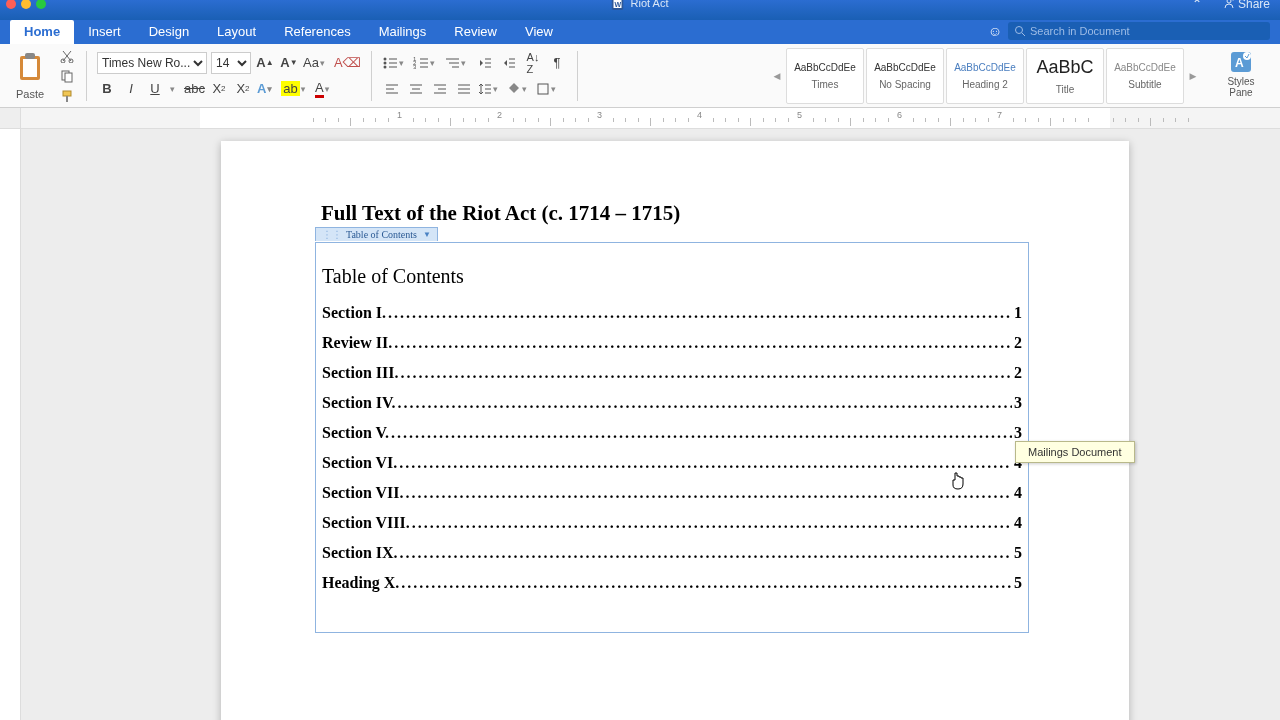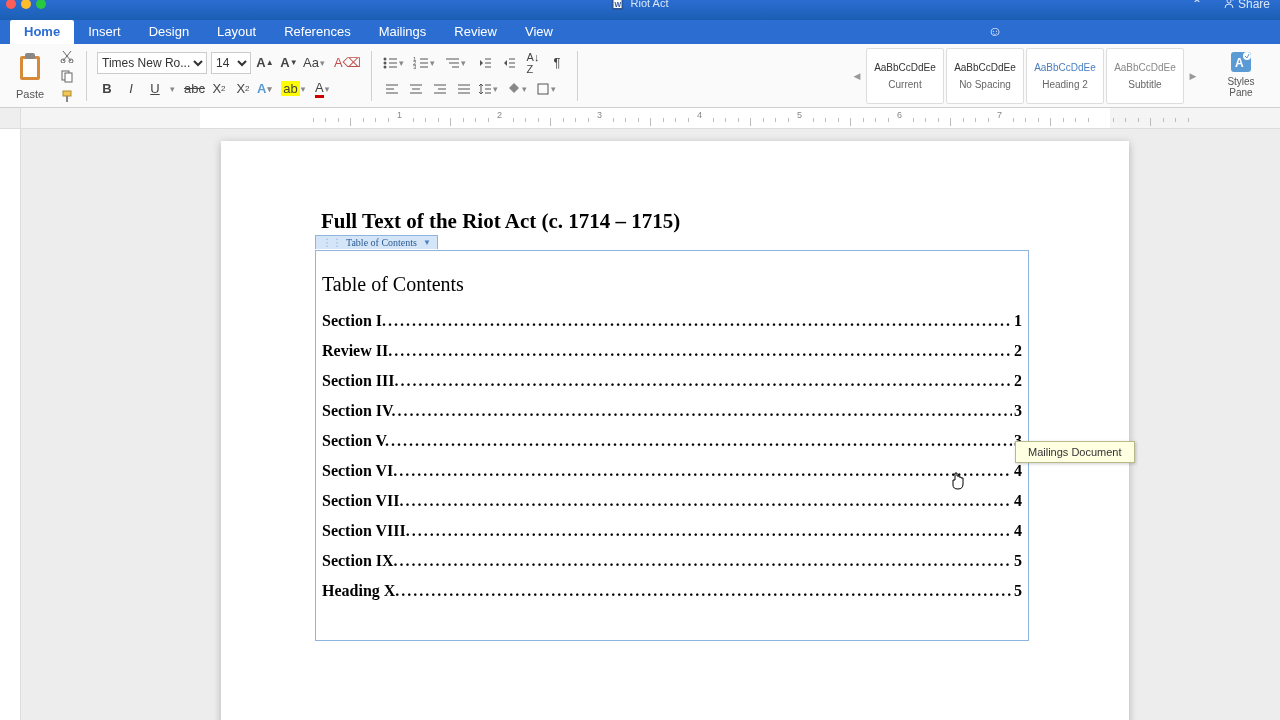--- a/index.html
+++ b/index.html
@@ -48,21 +48,21 @@
   #ruler-area{height:20px;background:#f4f4f4;border-bottom:1px solid #ddd;position:relative;display:flex;}
   #vruler-corner{width:20px;height:20px;background:#eee;border-right:1px solid #ddd;}
   #hruler{position:absolute;left:200px;right:170px;top:0;height:20px;background:#fff;}
   .rtick{position:absolute;top:2px;font-size:9px;color:#888;}
   .rtickl{position:absolute;top:10px;width:1px;height:6px;background:#bbb;}
   
   #workspace{display:flex;height:606px;background:#f0f0f0;}
   #vruler{width:20px;background:#fff;border-right:1px solid #ddd;}
   #canvas{flex:1;background:#ededed;position:relative;overflow:hidden;}
   #page{position:absolute;left:200px;top:12px;width:908px;height:700px;background:#fff;box-shadow:0 2px 8px rgba(0,0,0,0.25);}
-  #page-inner{padding:60px 100px 40px 100px;font-family:"Times New Roman",serif;color:#000;margin-top:8px;}
+  #page-inner{padding:60px 100px 40px 100px;font-family:"Times New Roman",serif;color:#000;}
   #doc-title{font-size:21px;font-weight:bold;margin-bottom:16px;}
   #doc-intro{font-size:16px;line-height:1.35;margin-bottom:6px;}
   
   #toc-wrap{position:relative;margin-left:-6px;}
   #toc-tab{position:absolute;top:-15px;left:0;background:#d4e5f7;border:1px solid #8fb4e0;border-bottom:none;font-size:10px;color:#2b5a94;padding:1px 6px;display:flex;align-items:center;gap:4px;cursor:pointer;z-index:2;}
   #toc-tab .handle{color:#8fb4e0;}
   #toc-tab .ddarrow{color:#4a82c3;font-size:8px;margin-left:2px;}
   #toc-box{border:1px solid #8fb4e0;padding:18px 6px 28px 6px;background:#fff;}
   #toc-heading{font-size:20px;font-family:"Times New Roman",serif;margin:4px 0 16px 0;}
   .toc-row{display:flex;align-items:baseline;font-size:16px;font-weight:bold;font-family:"Times New Roman",serif;margin-bottom:12px;white-space:nowrap;}
@@ -102,20 +102,27 @@
 <div id="tabs">
   <div class="tab active">Home</div>
   <div class="tab">Insert</div>
   <div class="tab">Design</div>
   <div class="tab">Layout</div>
   <div class="tab">References</div>
   <div class="tab">Mailings</div>
   <div class="tab">Review</div>
   <div class="tab">View</div>
   <span class="smiley">☺</span>
+  <div class="search">
+    <svg width="12" height="12" viewBox="0 0 12 12">
+        <circle cx="5" cy="5" r="3.5" fill="none" stroke="#9dbce6"></circle>
+        <line x1="8" y1="8" x2="11" y2="11" stroke="#9dbce6"></line>
+      </svg>
+    <span>Search in Document</span>
+  </div>
 </div>
 
 <div id="ribbon">
   <div id="pasteblk">
     <svg class="clip" viewBox="0 0 26 30">
         <rect x="3" y="4" width="20" height="24" rx="2" fill="#d68a3a"></rect>
         <rect x="6" y="7" width="14" height="18" fill="#fff"></rect>
         <rect x="8" y="1" width="10" height="6" rx="2" fill="#888"></rect>
       </svg>
     <div class="lbl">Paste</div>
@@ -275,29 +282,33 @@
           <span class="dd">▾</span>
         </div>
     </div>
   </div>
   <div class="sep"></div>
 
   <div id="styles">
     <div class="style-nav">◀</div>
     <div class="style-item">
         <div class="preview">AaBbCcDdEe</div>
-        <div class="slabel">Current</div>
+        <div class="slabel">Times</div>
       </div>
     <div class="style-item">
         <div class="preview">AaBbCcDdEe</div>
         <div class="slabel">No Spacing</div>
       </div>
     <div class="style-item h2">
         <div class="preview">AaBbCcDdEe</div>
         <div class="slabel">Heading 2</div>
+      </div>
+    <div class="style-item title">
+        <div class="preview">AaBbC</div>
+        <div class="slabel">Title</div>
       </div>
     <div class="style-item">
         <div class="preview" style="color:#888">AaBbCcDdEe</div>
         <div class="slabel">Subtitle</div>
       </div>
     <div class="style-nav">▶</div>
   </div>
   <div id="stylespane">
     <svg width="24" height="24" viewBox="0 0 24 24">
         <rect x="2" y="2" width="20" height="20" rx="3" fill="#5b9bd5"></rect>

